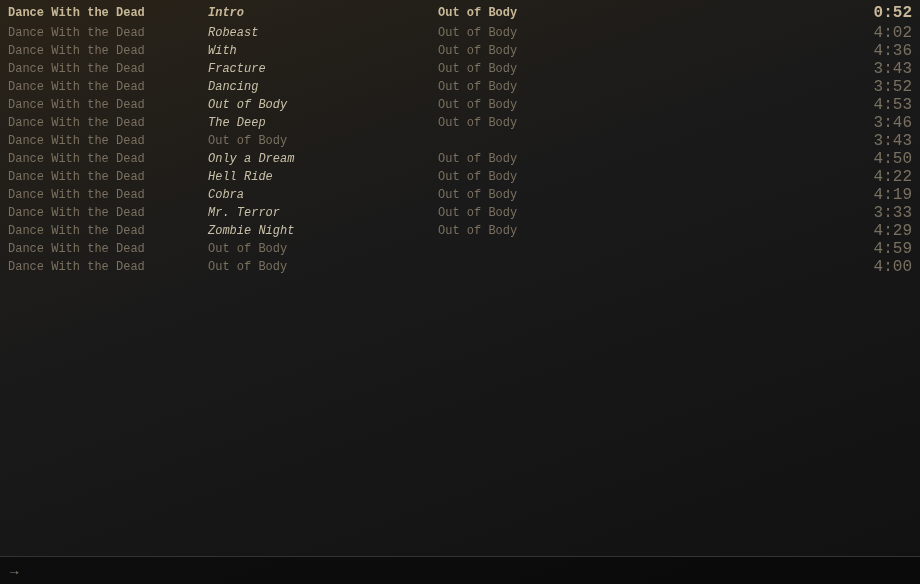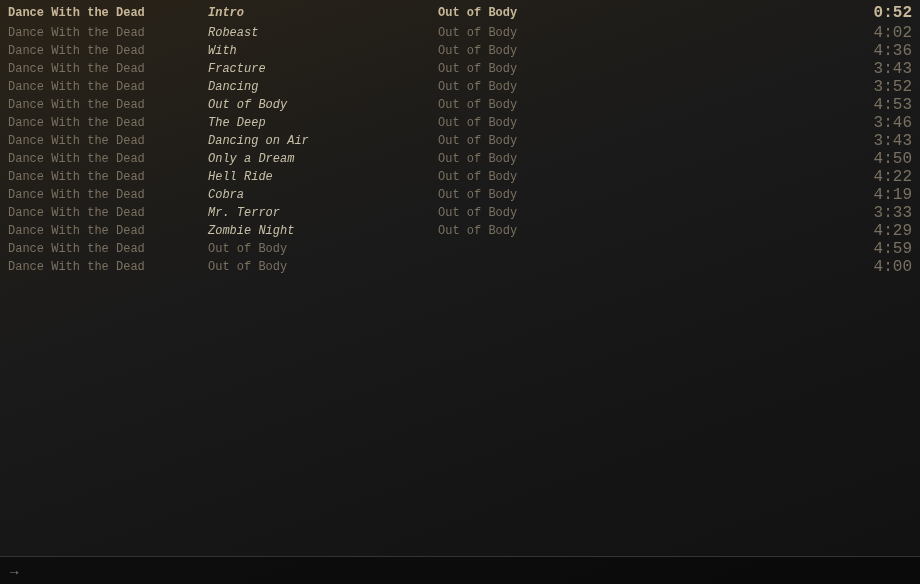--- a/index.html
+++ b/index.html
@@ -140,21 +140,20 @@
       <div class="col-duration">4:53</div>
     </div>
     <div class="track-row">
       <div class="col-artist">Dance With the Dead</div>
       <div class="col-title">The Deep</div>
       <div class="col-album">Out of Body</div>
       <div class="col-duration">3:46</div>
     </div>
     <div class="track-row">
       <div class="col-artist">Dance With the Dead</div>
-      <div class="col-title">Dancing on Air</div>
       <div class="col-album">Out of Body</div>
       <div class="col-duration">3:43</div>
     </div>
     <div class="track-row">
       <div class="col-artist">Dance With the Dead</div>
       <div class="col-title">Only a Dream</div>
       <div class="col-album">Out of Body</div>
       <div class="col-duration">4:50</div>
     </div>
     <div class="track-row">

